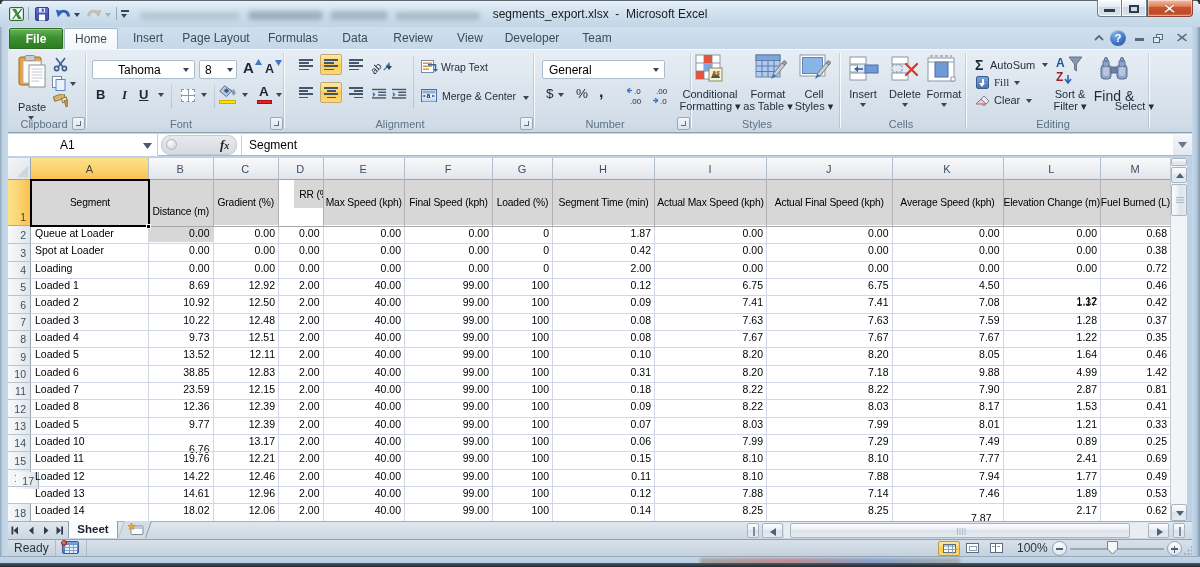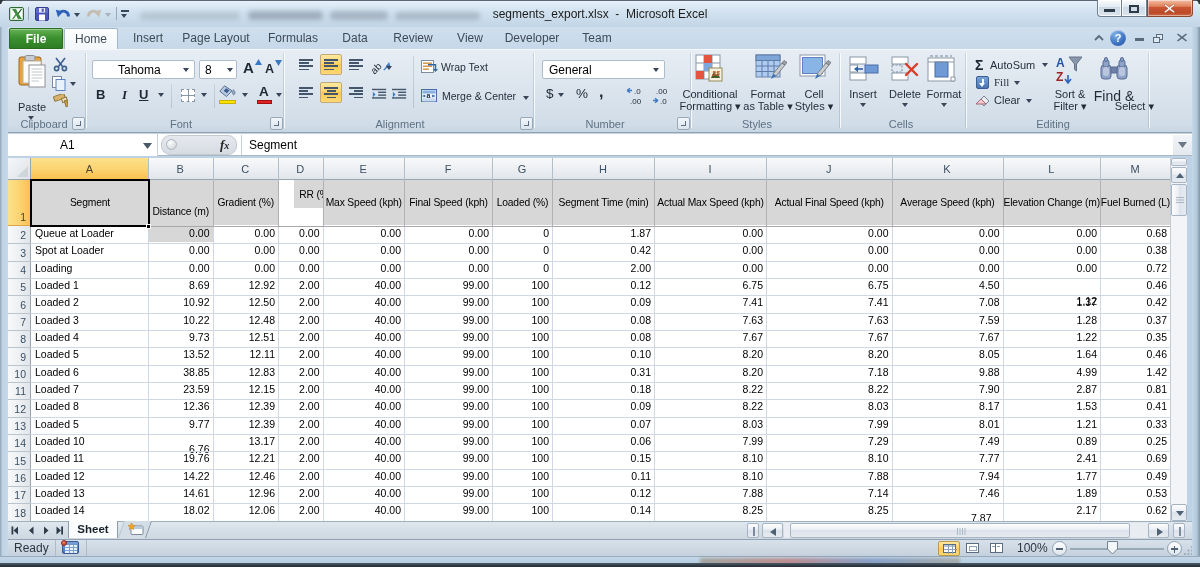--- a/index.html
+++ b/index.html
@@ -444,21 +444,21 @@
 <div class="rowhdr" style="top:312.66px;height:17.33px;">7</div>
 <div class="rowhdr" style="top:330.00px;height:17.33px;">8</div>
 <div class="rowhdr" style="top:347.33px;height:17.33px;">9</div>
 <div class="rowhdr" style="top:364.66px;height:17.33px;">10</div>
 <div class="rowhdr" style="top:382.00px;height:17.33px;">11</div>
 <div class="rowhdr" style="top:399.33px;height:17.33px;">12</div>
 <div class="rowhdr" style="top:416.66px;height:17.33px;">13</div>
 <div class="rowhdr" style="top:434.00px;height:17.33px;">14</div>
 <div class="rowhdr" style="top:451.33px;height:17.33px;">15</div>
 <div class="rowhdr" style="top:468.66px;height:17.33px;">16</div>
-<div class="rowhdr" style="top:486.00px;height:17.33px;">17</div>
+<div class="rowhdr" style="top:472px;height:17.33px;margin-left:8px;">17</div>
 <div class="rowhdr" style="top:503.33px;height:17.33px;">18</div>
 <div class="hdrcell" style="left:32px;top:180px;width:116px;height:45px;">Segment</div>
 <div class="hdrcell" style="left:149px;top:180px;width:63.5px;height:62px;">Distance (m)</div>
 <div class="hdrcell" style="left:213.5px;top:180px;width:64.5px;height:45px;">Gradient (%)</div>
 <div class="hdrcell" style="left:294px;top:180px;width:43.5px;height:28px;">RR (%)</div>
 <div class="hdrcell" style="left:323.5px;top:180px;width:80.5px;height:45px;">Max Speed (kph)</div>
 <div class="hdrcell" style="left:405px;top:180px;width:87px;height:45px;">Final Speed (kph)</div>
 <div class="hdrcell" style="left:493px;top:180px;width:59px;height:45px;">Loaded (%)</div>
 <div class="hdrcell" style="left:553px;top:180px;width:101px;height:45px;">Segment Time (min)</div>
 <div class="hdrcell" style="left:655px;top:180px;width:111px;height:45px;">Actual Max Speed (kph)</div>

